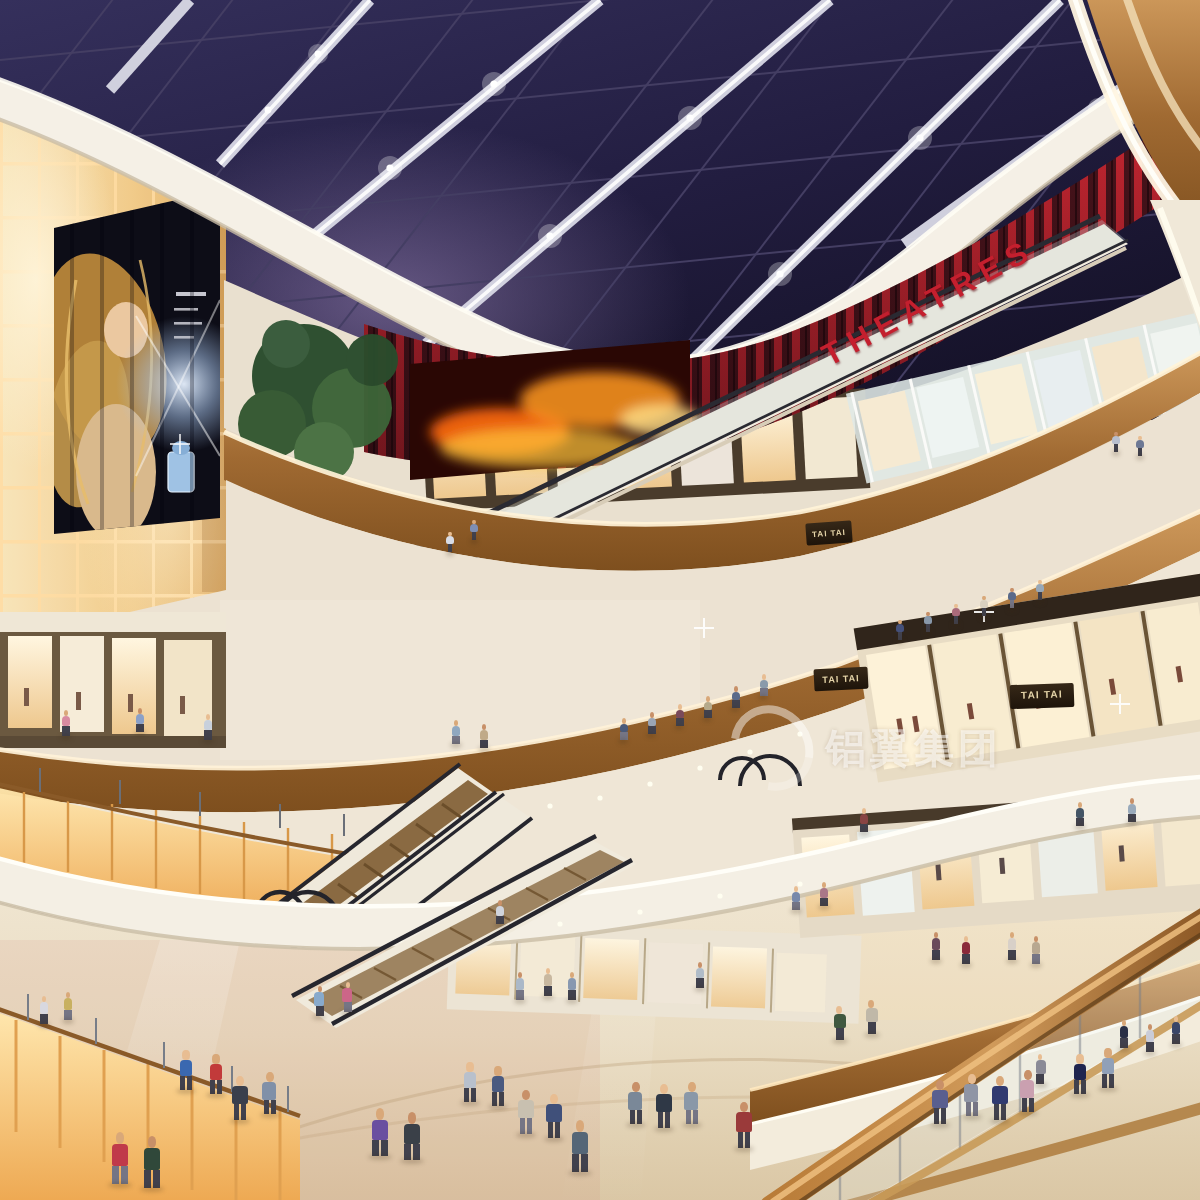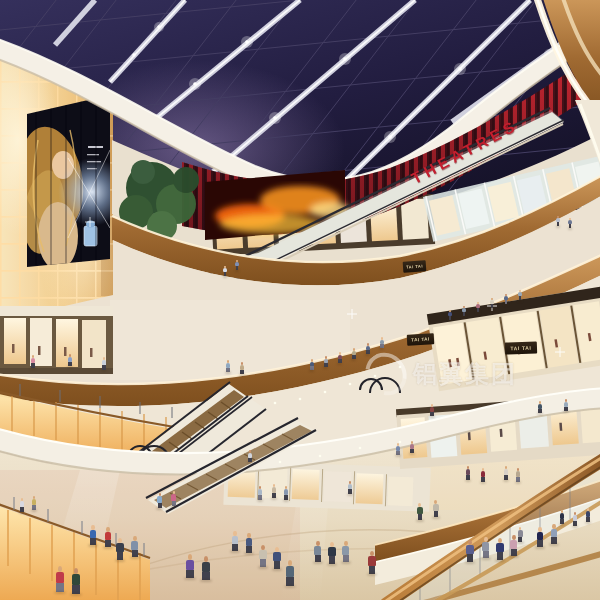--- a/index.html
+++ b/index.html
@@ -21,21 +21,21 @@
   #sign3{left:505px;top:342px;width:32px;height:12px;font-size:5px;letter-spacing:.6px;transform:rotate(-2deg);}
   #theatres{position:absolute;left:392px;top:140px;width:146px;height:24px;z-index:4;
             display:flex;align-items:center;justify-content:center;
             transform:rotate(-28deg);font-size:15.5px;font-weight:700;letter-spacing:4.5px;
             color:#c41f2e;text-shadow:0 1px 1px rgba(90,5,15,.55);}
   #watermark{position:absolute;left:366px;top:352px;z-index:5;display:flex;align-items:center;
              gap:7px;opacity:.85;pointer-events:none;}
   .wm-logo{width:32px;height:36px;border:4px solid rgba(255,255,255,.55);border-radius:50%;
            border-left-color:transparent;border-bottom-color:rgba(255,255,255,.28);
            transform:rotate(-35deg);}
-  .wm-text{font-size:24px;font-weight:700;color:rgba(255,255,255,.62);letter-spacing:2px;
+  .wm-text{font-size:20px;font-weight:700;color:rgba(255,255,255,.62);letter-spacing:2px;
            font-family:"DejaVu Sans",sans-serif;text-shadow:0 0 2px rgba(120,90,60,.3);}
 </style>
 </head>
 <body>
 
 <div class="scene">
 
 <svg width="600" height="600" viewBox="0 0 600 600">
 <defs>
   <linearGradient id="gSky" x1="0" y1="0" x2="0.8" y2="1">

